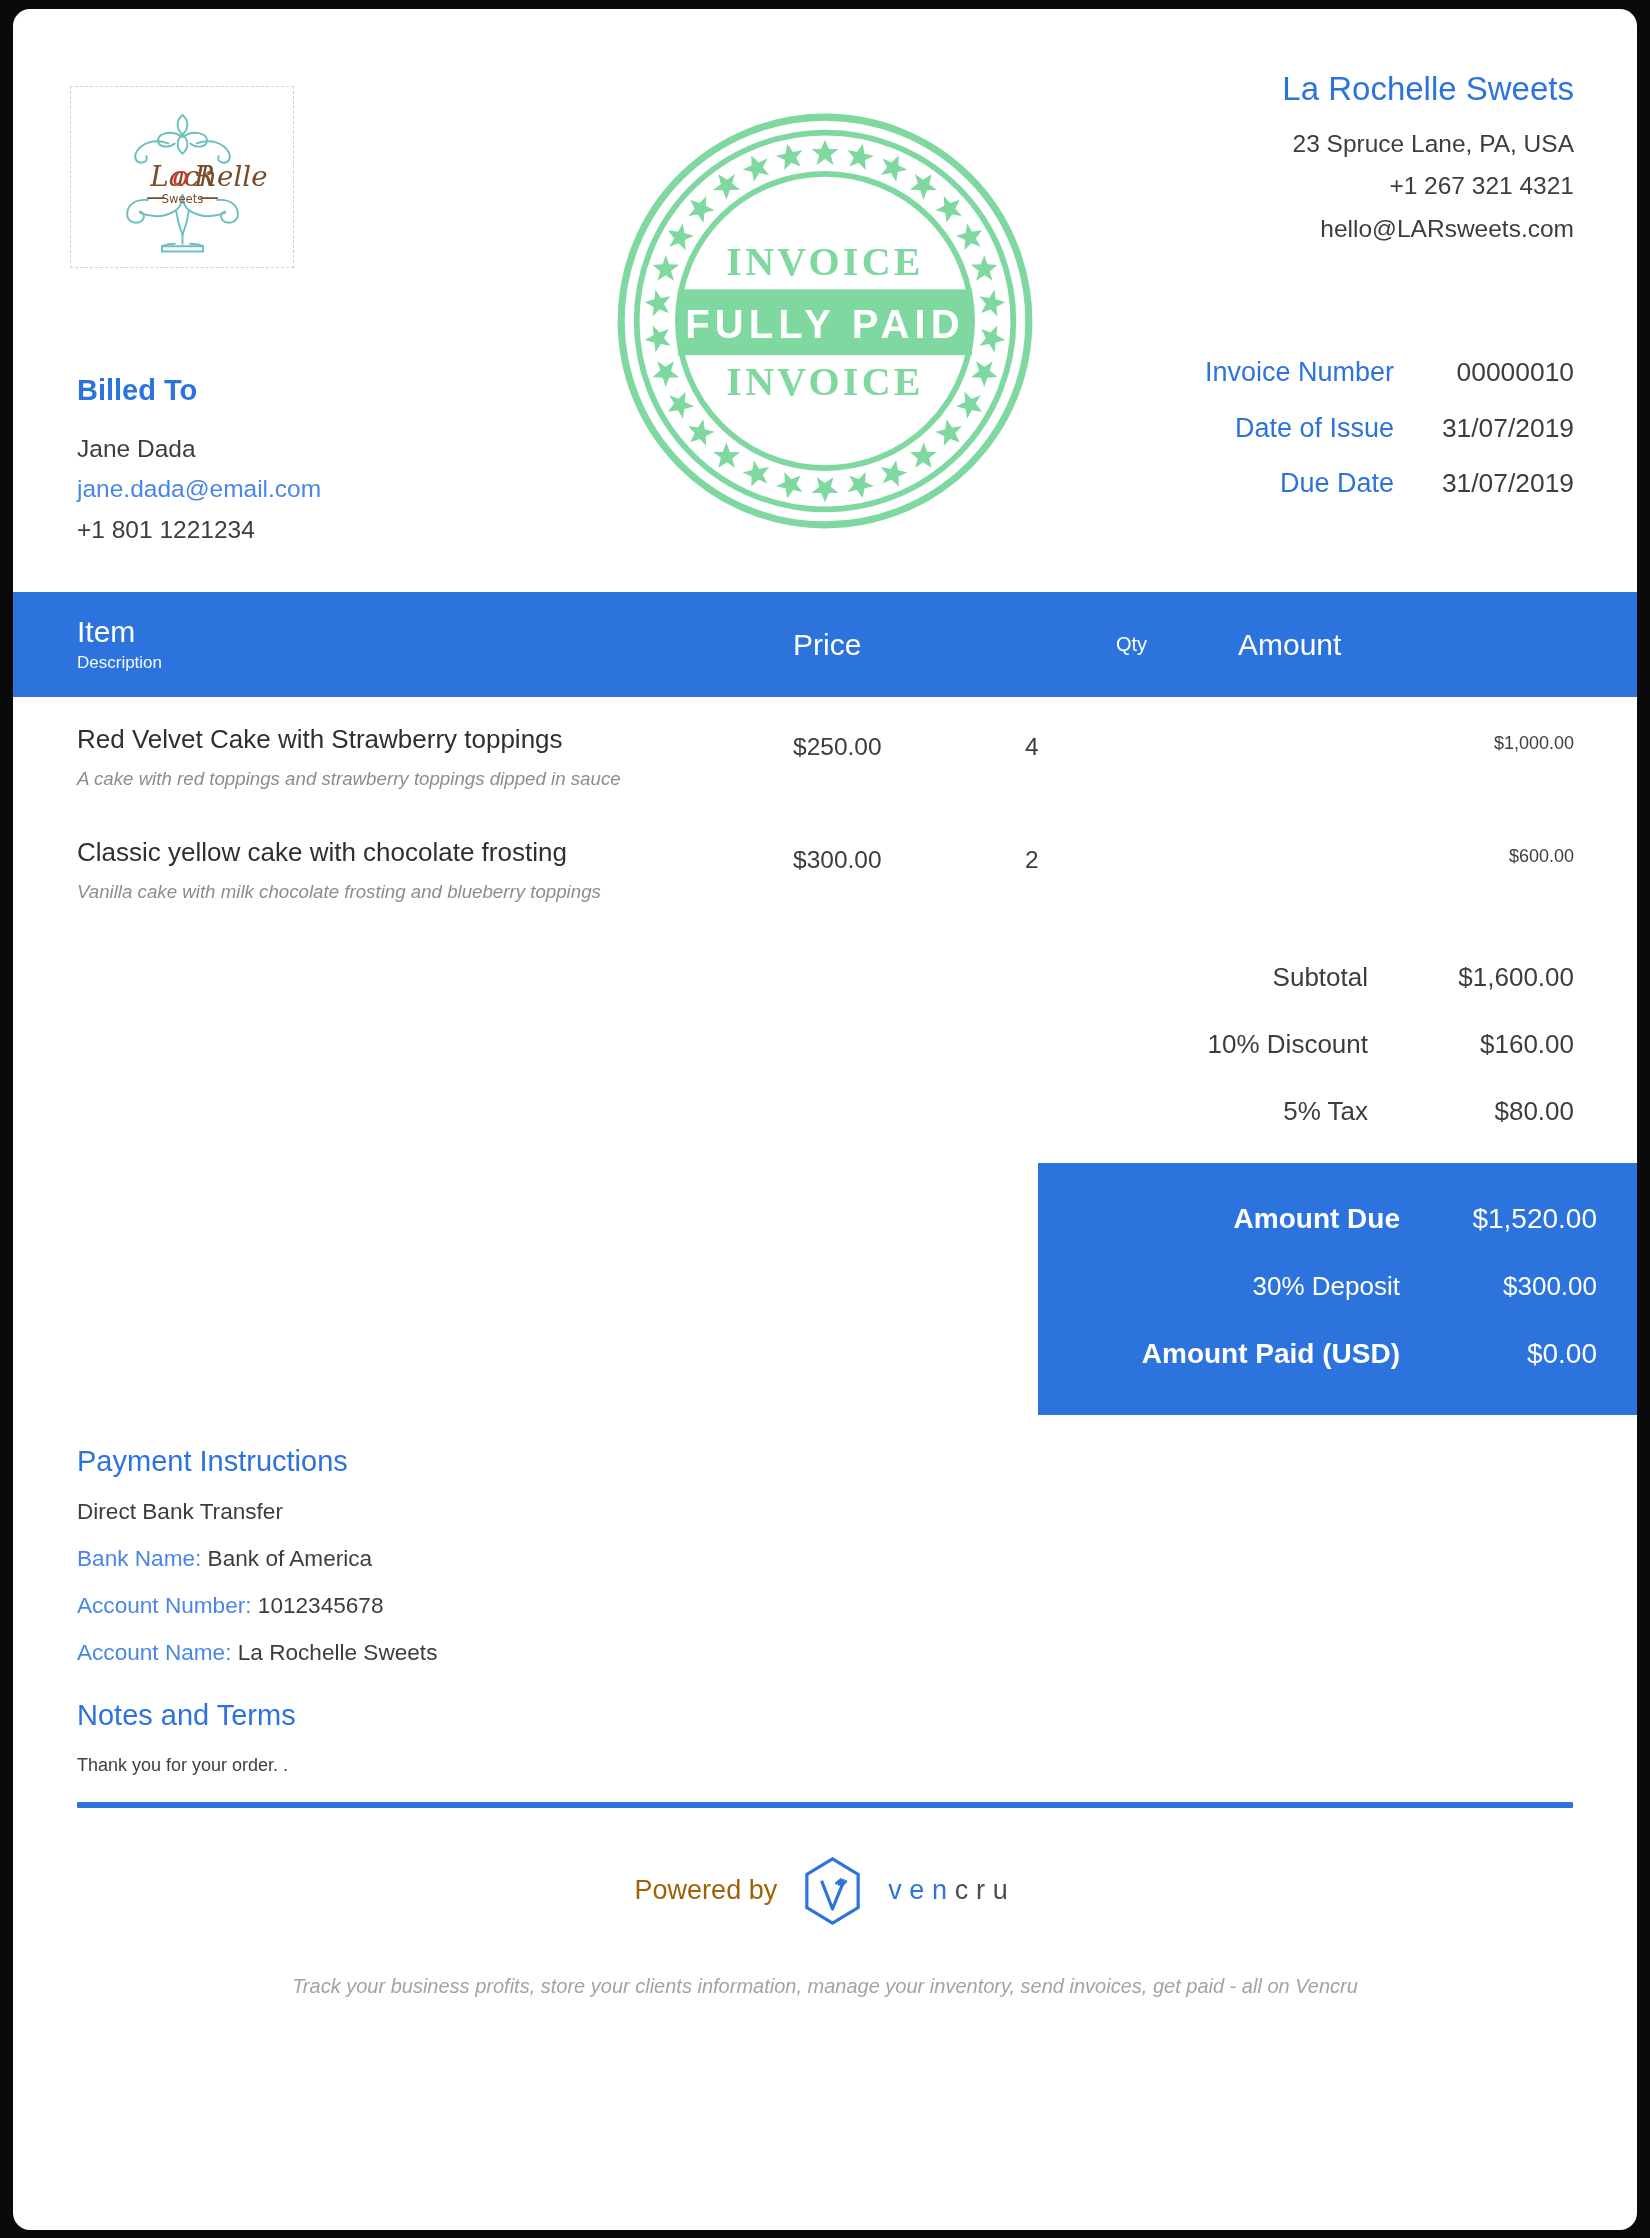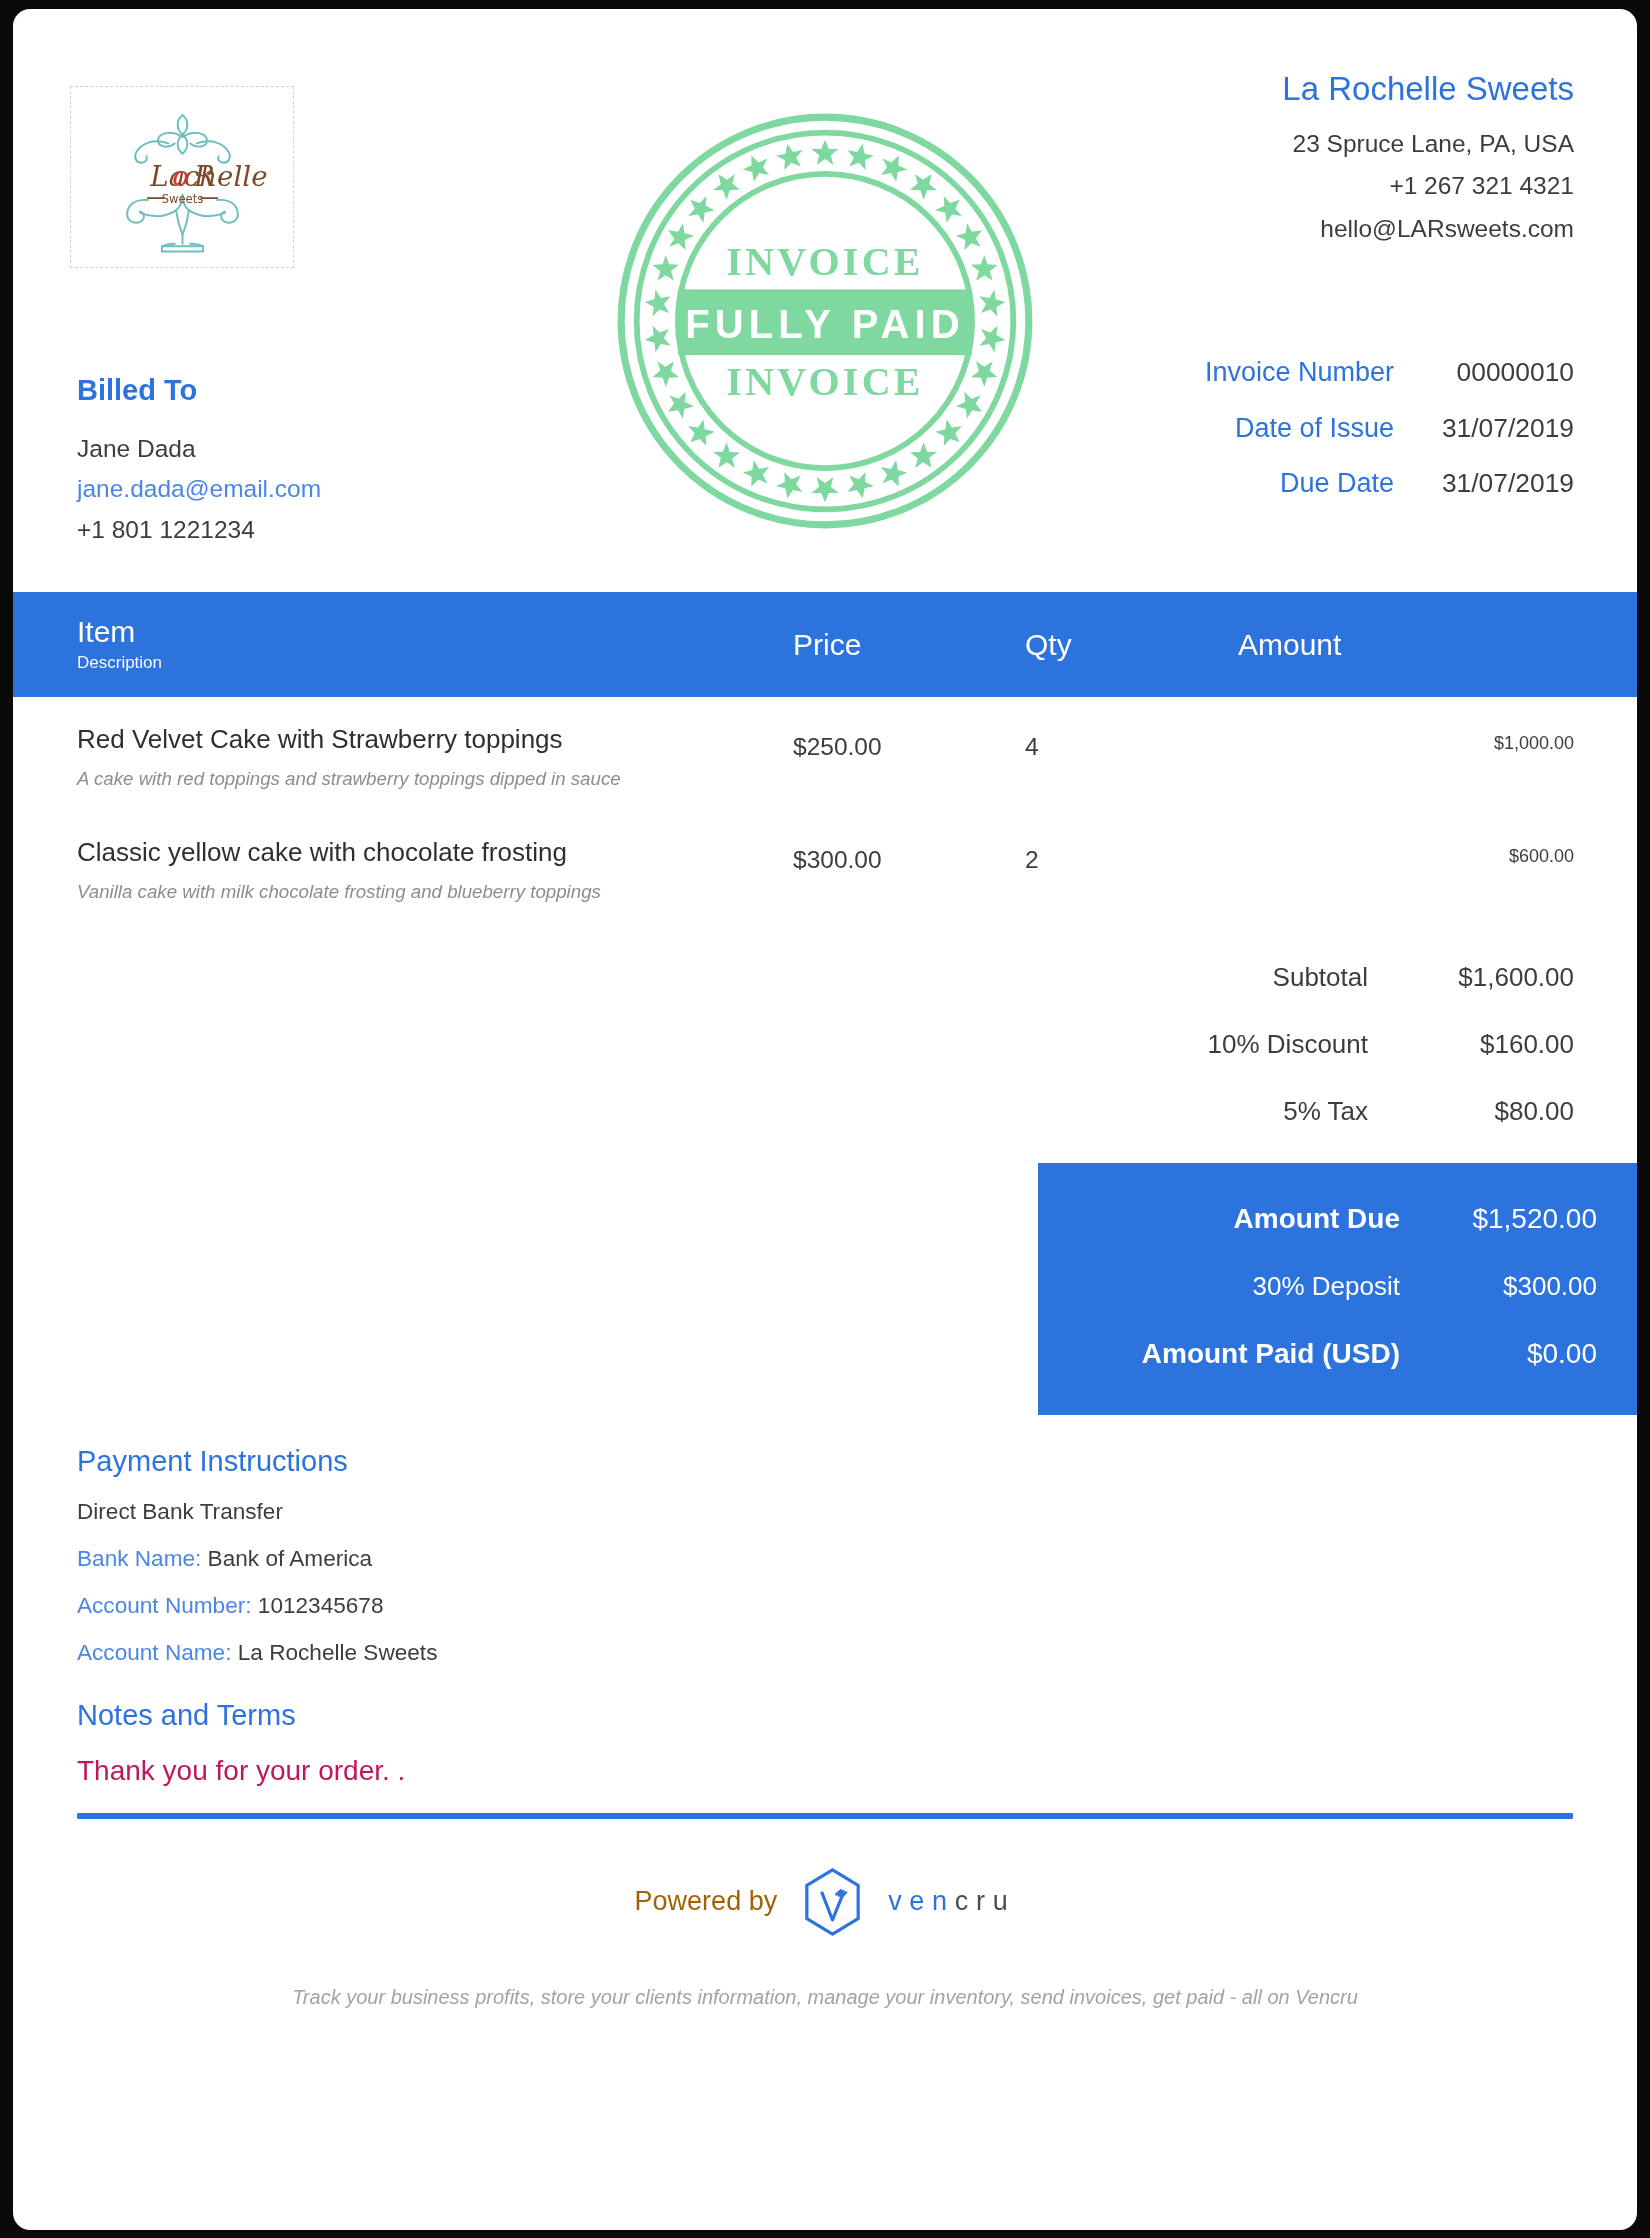--- a/index.html
+++ b/index.html
@@ -127,21 +127,21 @@
     padding-left: 64px;
     padding-right: 63px;
     display: flex;
     align-items: center;
     color: #ffffff;
   }
   .th-item { flex: 0 0 716px; }
   .th-item-main { font-size: 30px; line-height: 1.05; }
   .th-item-sub { font-size: 17px; margin-top: 6.4px; opacity: .95; }
   .th-price { flex: 0 0 232px; font-size: 30px; text-align: left; }
-  .th-qty   { flex: 0 0 213px; font-size: 30px; text-align: left; }
+  .th-qty   { flex: 0 0 213px; font-size: 20px; text-align: center; }
   .th-amount{ flex: 1;        font-size: 30px; }
 
   .rows { padding: 0 63px 0 64px; }
   .row {
     display: flex;
     align-items: flex-start;
     padding-top: 28px;
     min-height: 113px;
   }
   .cell-item { flex: 0 0 716px; }
@@ -210,22 +210,22 @@
   }
   .pay-line {
     color: #3d3d3d;
     font-size: 22.6px;
     line-height: 1.0;
     margin-bottom: 24.5px;
   }
   .pay-key { color: #4a86e8; }
   .notes-block { margin-top: 34px; }
   .notes-text {
-    color: #be185d;
-    font-size: 28px;
+    color: #404040;
+    font-size: 18px;
     margin-bottom: 26px;
   }
 
   .divider {
     height: 5.8px;
     background: #2c73dd;
     margin: 23px 64px 0 64px;
     border-radius: 1.3px;
   }
 

